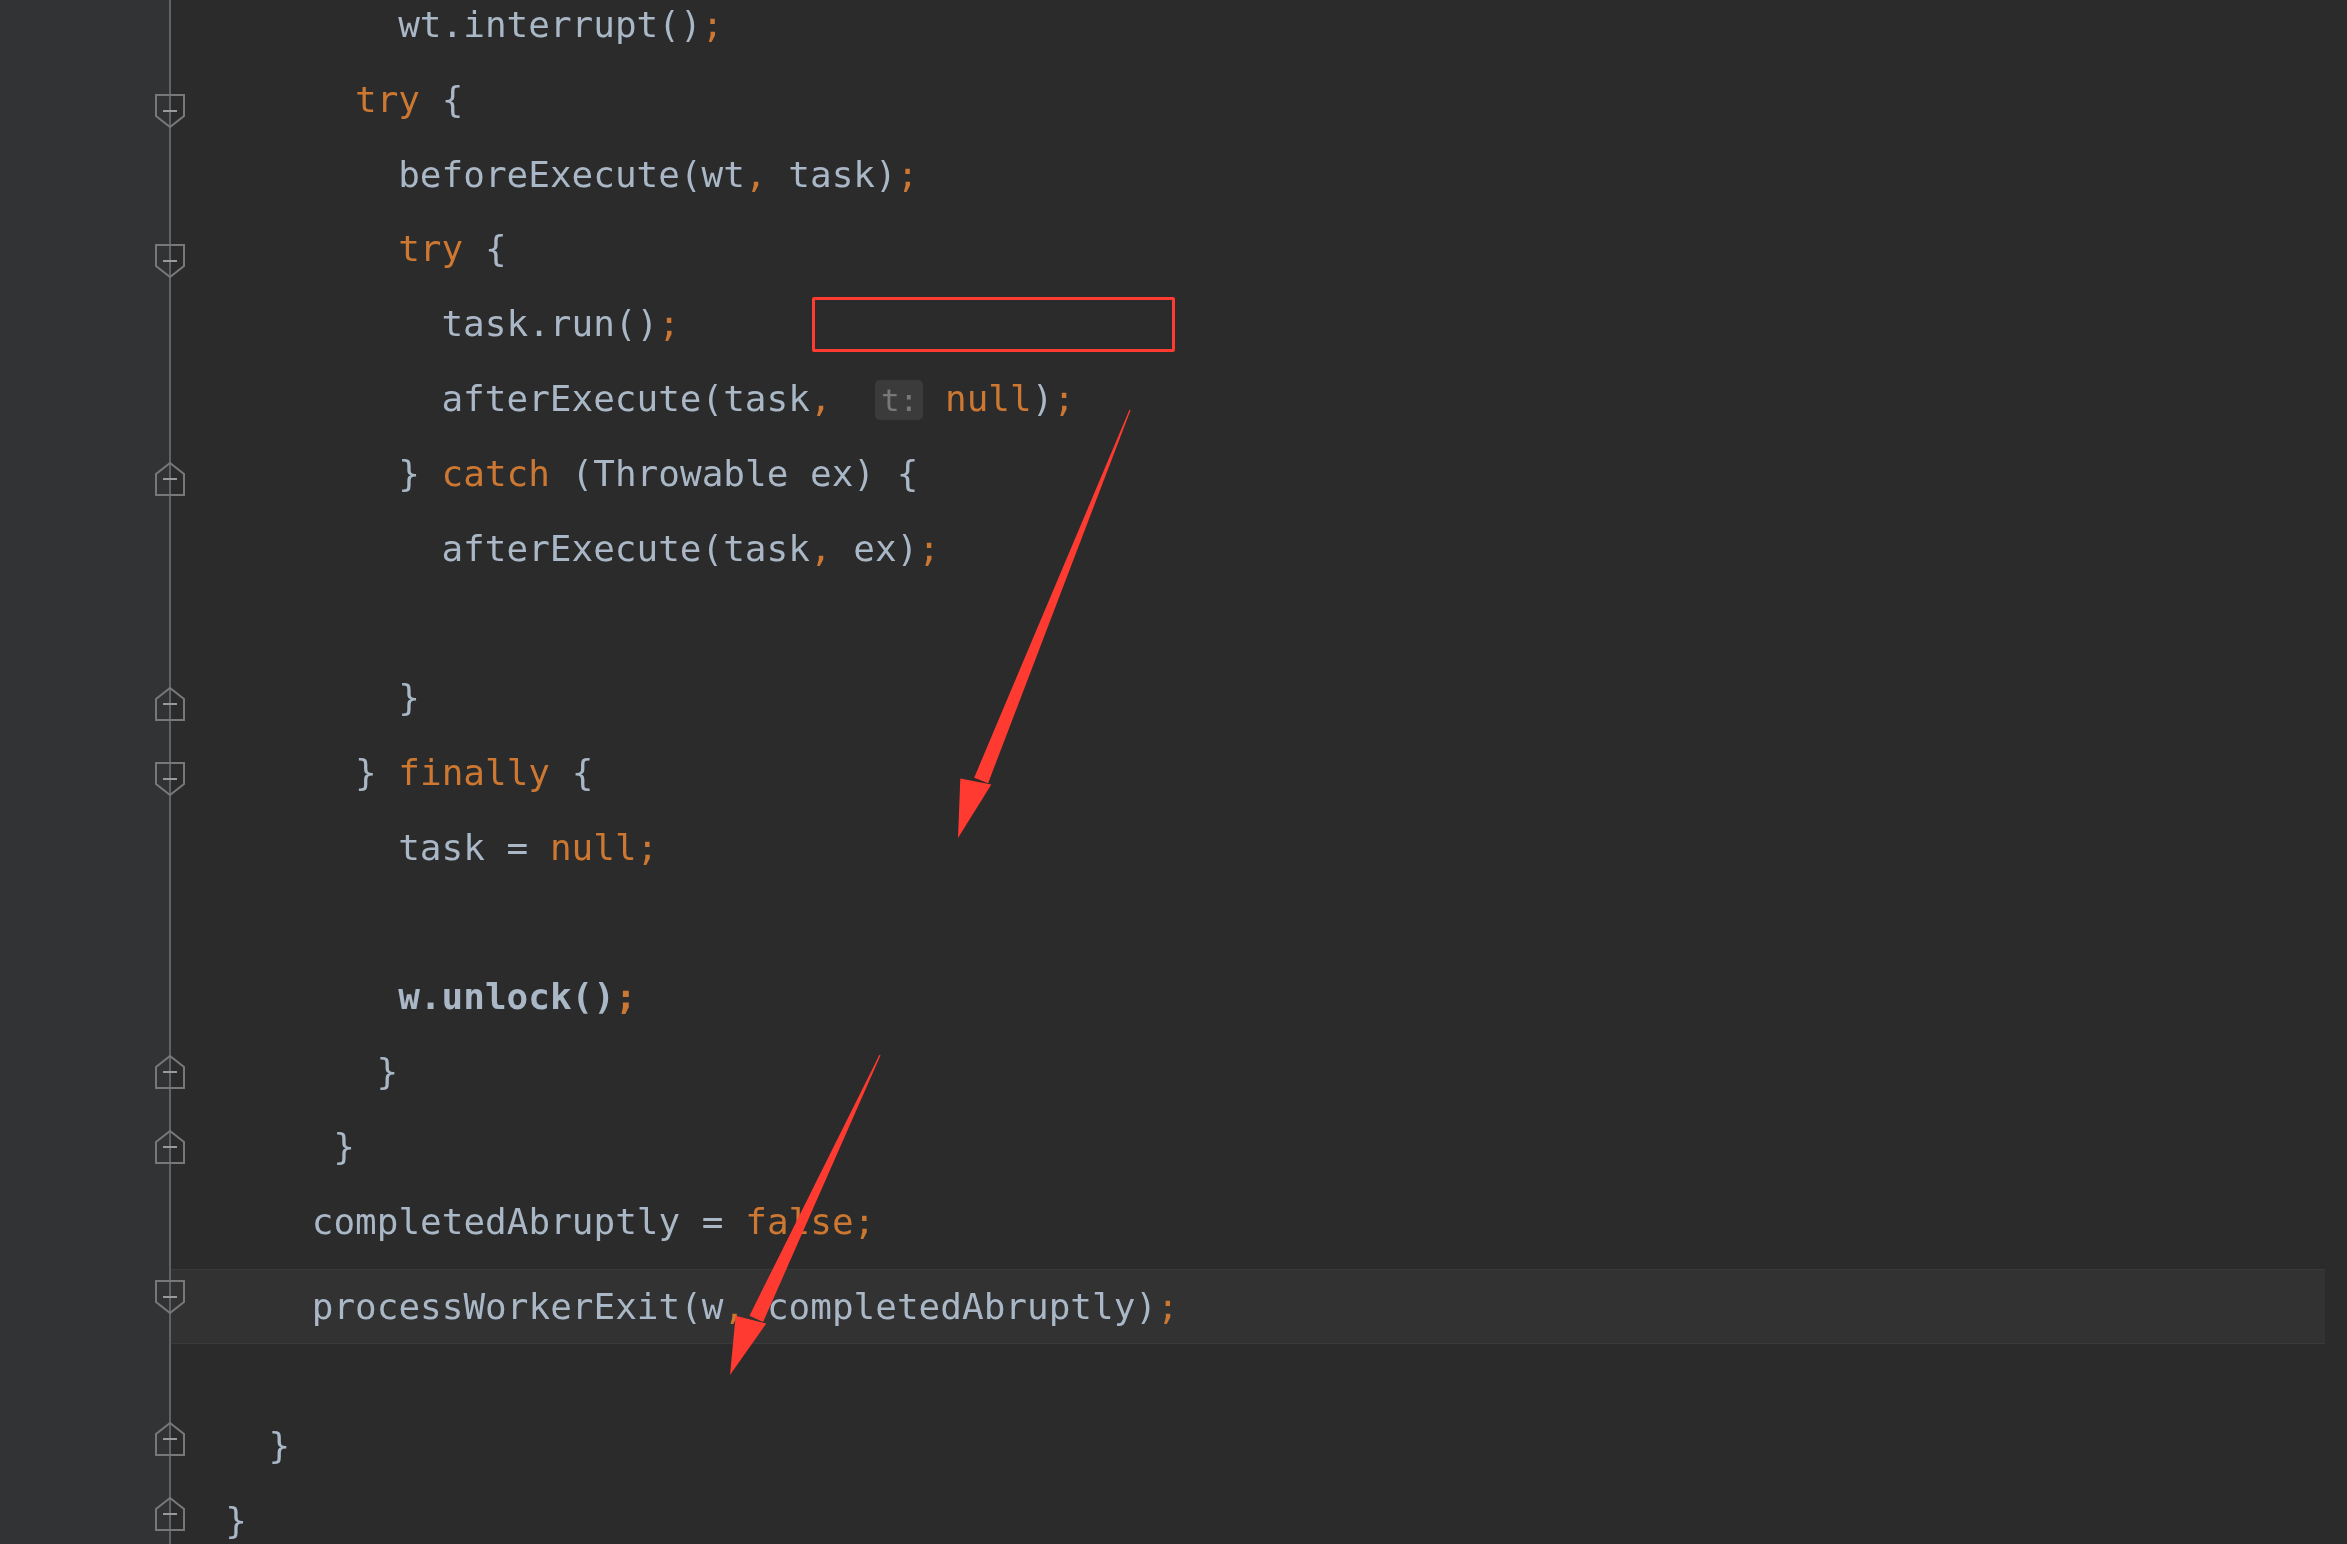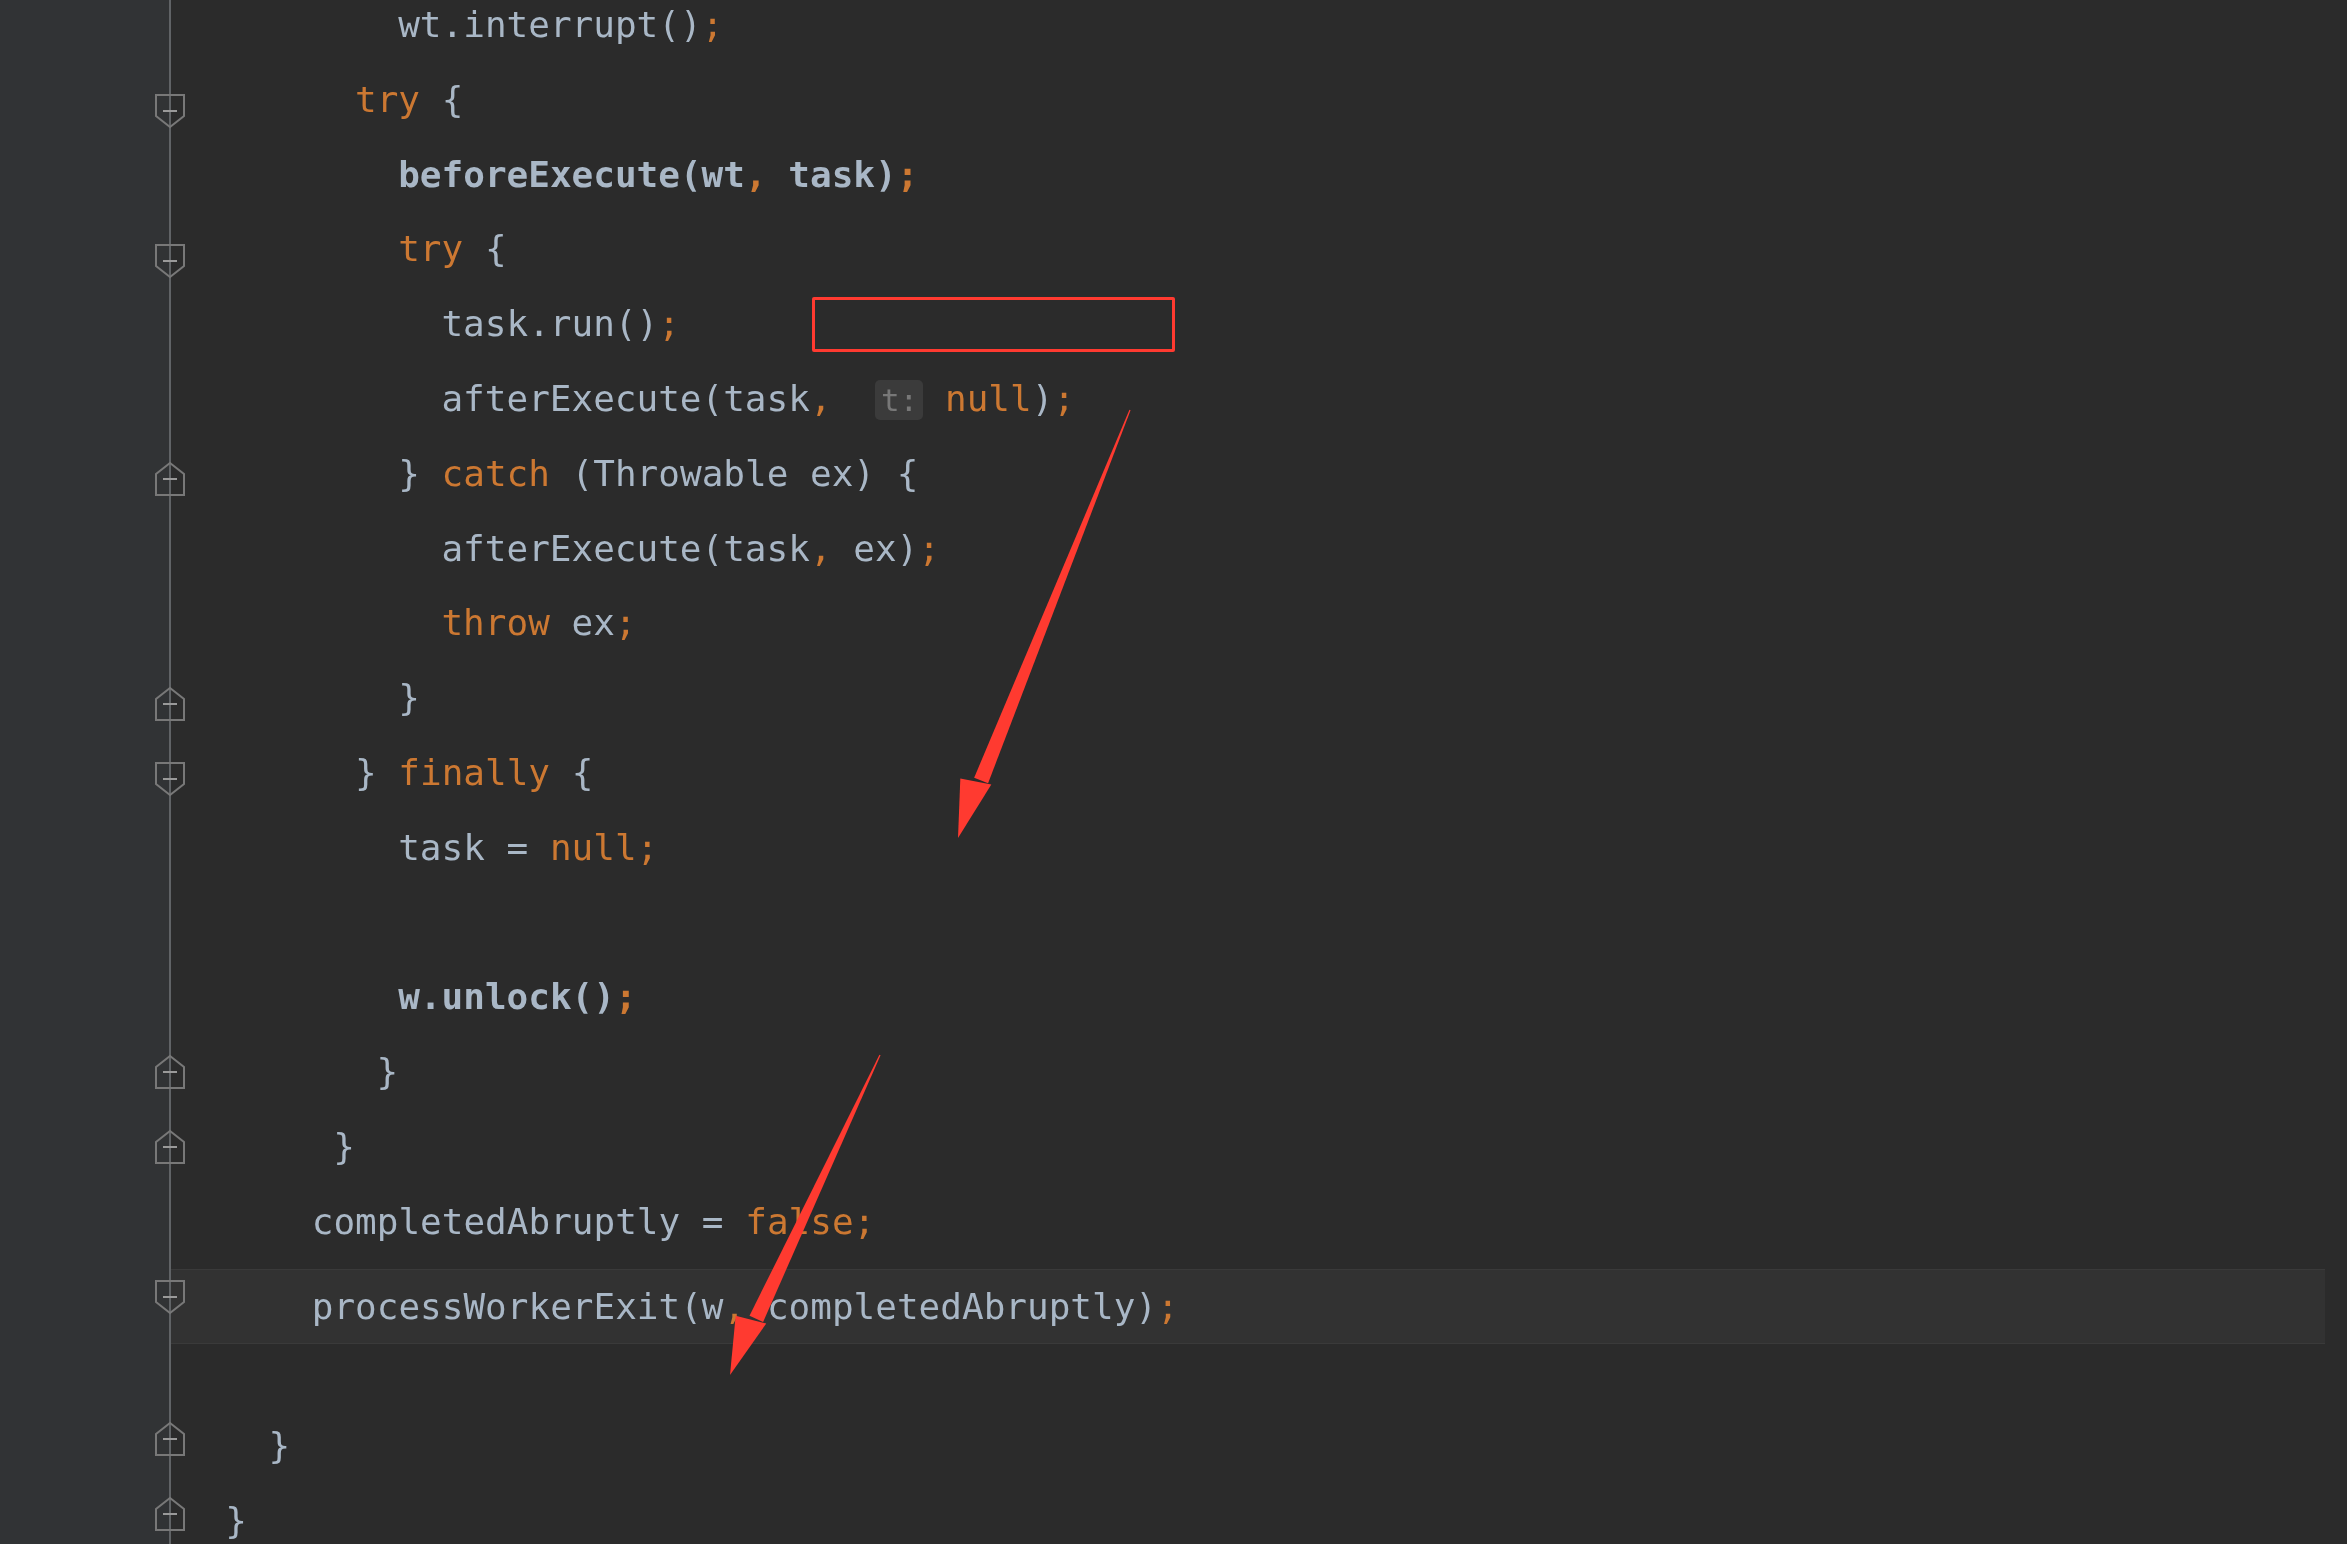--- a/index.html
+++ b/index.html
@@ -103,27 +103,26 @@
   }
 </style>
 </head>
 <body>
 
 <div id="screen">
 
   <div class="code-area" id="code-area">
       <div class="line" style="top: -12px;"><span class="txt" style="padding-left: 398.2px;"><span class="id">wt.interrupt()</span><span class="punc">;</span></span></div>
       <div class="line" style="top: 62.8px;"><span class="txt" style="padding-left: 354.96px;"><span class="kw">try</span><span class="id"> {</span></span></div>
-      <div class="line" style="top: 137.6px;"><span class="txt" style="padding-left: 398.2px; font-weight: bold;"><span class="id">beforeExecute(wt</span><span class="punc">,</span><span class="id"> task)</span><span class="punc">;</span></span></div>
+      <div class="line" style="top: 137.6px;"><span class="txt" style="padding-left: 398.2px;"><span class="id">beforeExecute(wt</span><span class="punc">,</span><span class="id"> task)</span><span class="punc">;</span></span></div>
       <div class="line" style="top: 212.4px;"><span class="txt" style="padding-left: 398.2px;"><span class="kw">try</span><span class="id"> {</span></span></div>
       <div class="line" style="top: 287.2px;"><span class="txt" style="padding-left: 441.44px;"><span class="id">task.run()</span><span class="punc">;</span></span></div>
       <div class="line" style="top: 362px;"><span class="txt" style="padding-left: 441.44px;"><span class="id">afterExecute(task</span><span class="punc">,</span><span class="id">  </span><span class="hint">t:</span><span class="id"> </span><span class="kw">null</span><span class="id">)</span><span class="punc">;</span></span></div>
       <div class="line" style="top: 436.8px;"><span class="txt" style="padding-left: 398.2px;"><span class="id">} </span><span class="kw">catch</span><span class="id"> (Throwable ex) {</span></span></div>
       <div class="line" style="top: 511.6px;"><span class="txt" style="padding-left: 441.44px;"><span class="id">afterExecute(task</span><span class="punc">,</span><span class="id"> ex)</span><span class="punc">;</span></span></div>
-      <div class="line" style="top: 586.4px;"><span class="txt" style="padding-left: 441.44px;"><span class="kw">throw</span><span class="id"> ex</span><span class="punc">;</span></span></div>
       <div class="line" style="top: 661.2px;"><span class="txt" style="padding-left: 398.2px;"><span class="id">}</span></span></div>
       <div class="line" style="top: 736px;"><span class="txt" style="padding-left: 354.96px;"><span class="id">} </span><span class="kw">finally</span><span class="id"> {</span></span></div>
       <div class="line" style="top: 810.8px;"><span class="txt" style="padding-left: 398.2px;"><span class="id">task = </span><span class="kw">null</span><span class="punc">;</span></span></div>
       <div class="line" style="top: 960.4px;"><span class="txt" style="padding-left: 398.2px; font-weight: bold;"><span class="id">w.unlock()</span><span class="punc">;</span></span></div>
       <div class="line" style="top: 1035.2px;"><span class="txt" style="padding-left: 376.58px;"><span class="id">}</span></span></div>
       <div class="line" style="top: 1110px;"><span class="txt" style="padding-left: 333.34px;"><span class="id">}</span></span></div>
       <div class="line" style="top: 1184.8px;"><span class="txt" style="padding-left: 311.72px;"><span class="id">completedAbruptly = </span><span class="kw">false</span><span class="punc">;</span></span></div>
       <div class="line" style="top: 1259.6px;"><span class="txt" style="padding-left: 268.48px;"><span class="id">} </span><span class="kw">finally</span><span class="id"> {</span></span></div>
       <div class="line current" style="top: 1269px;"><span class="txt" style="padding-left: 311.72px;"><span class="id">processWorkerExit(w</span><span class="punc">,</span><span class="id"> completedAbruptly)</span><span class="punc">;</span></span></div>
       <div class="line" style="top: 1409.2px;"><span class="txt" style="padding-left: 268.48px;"><span class="id">}</span></span></div>

